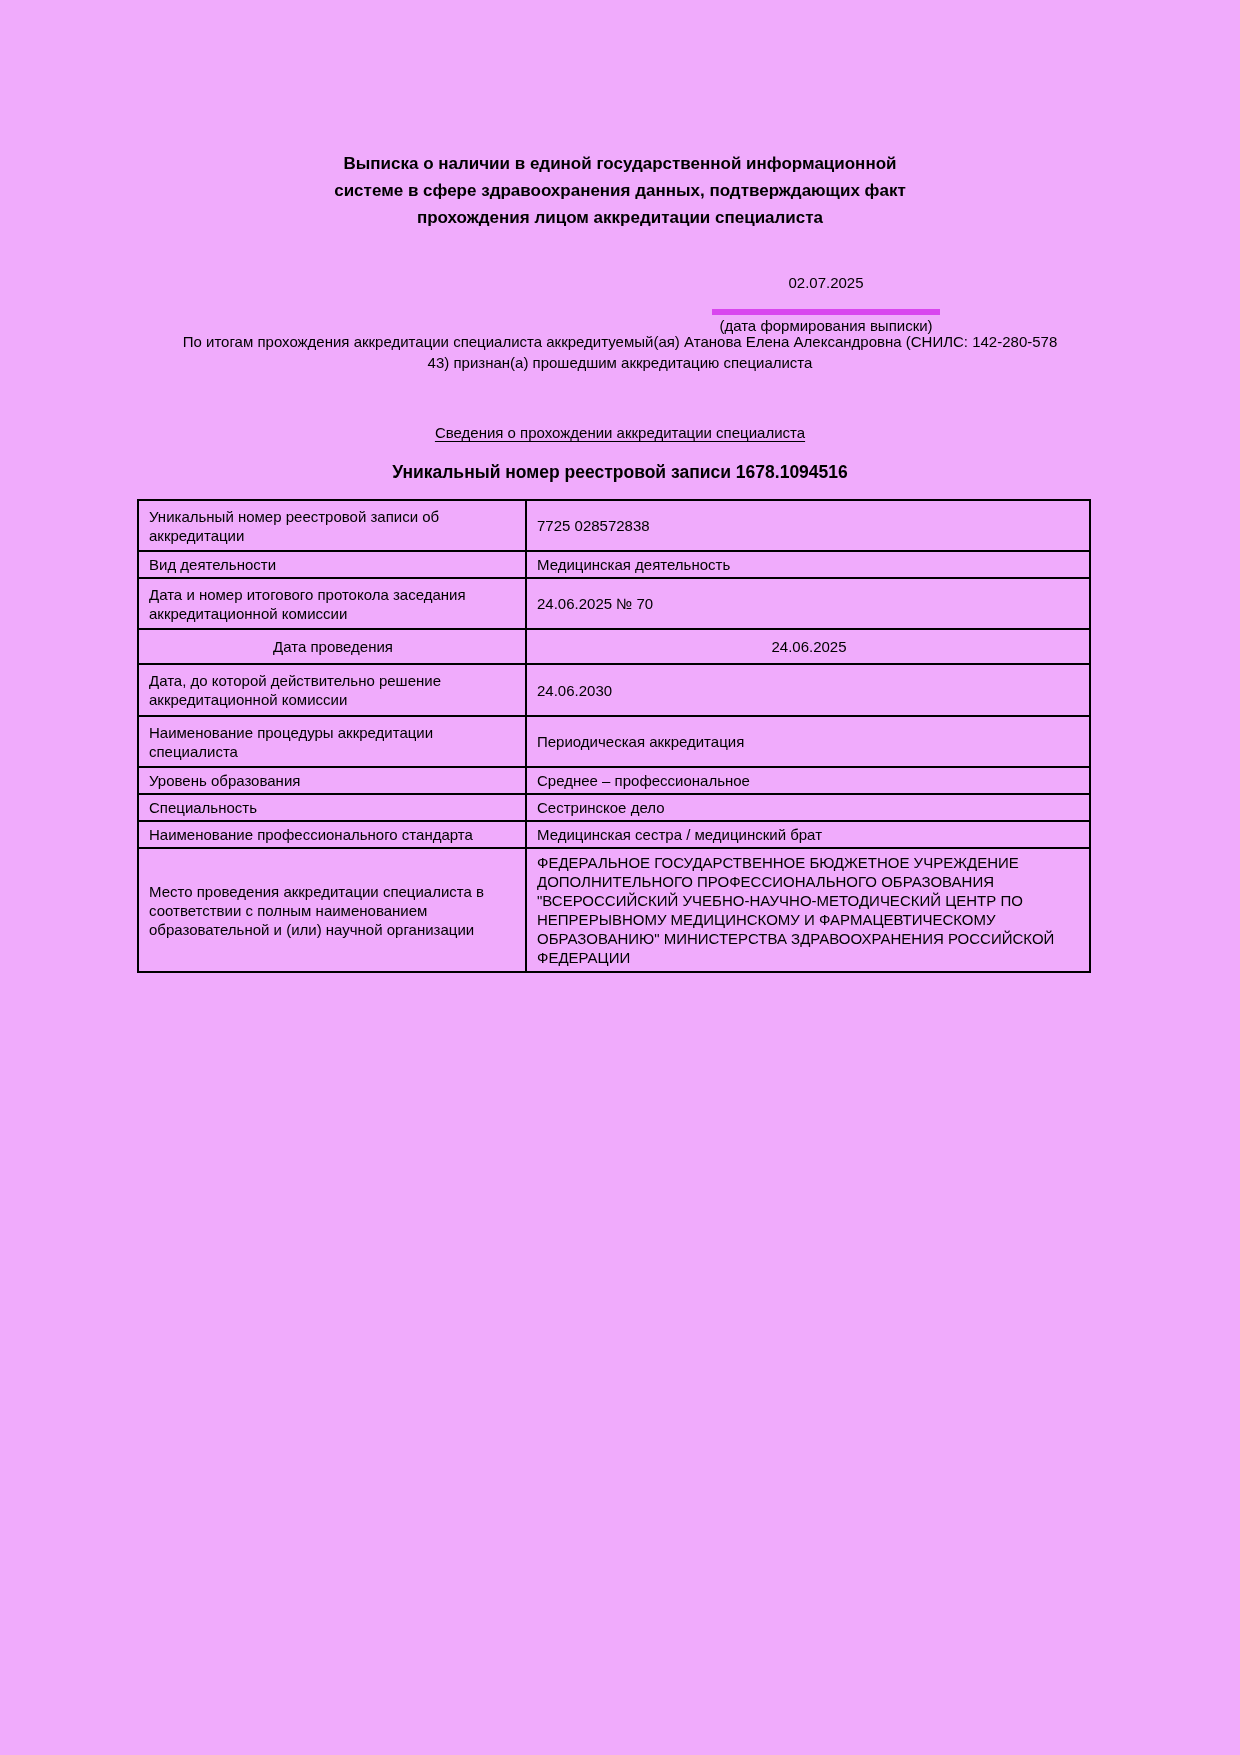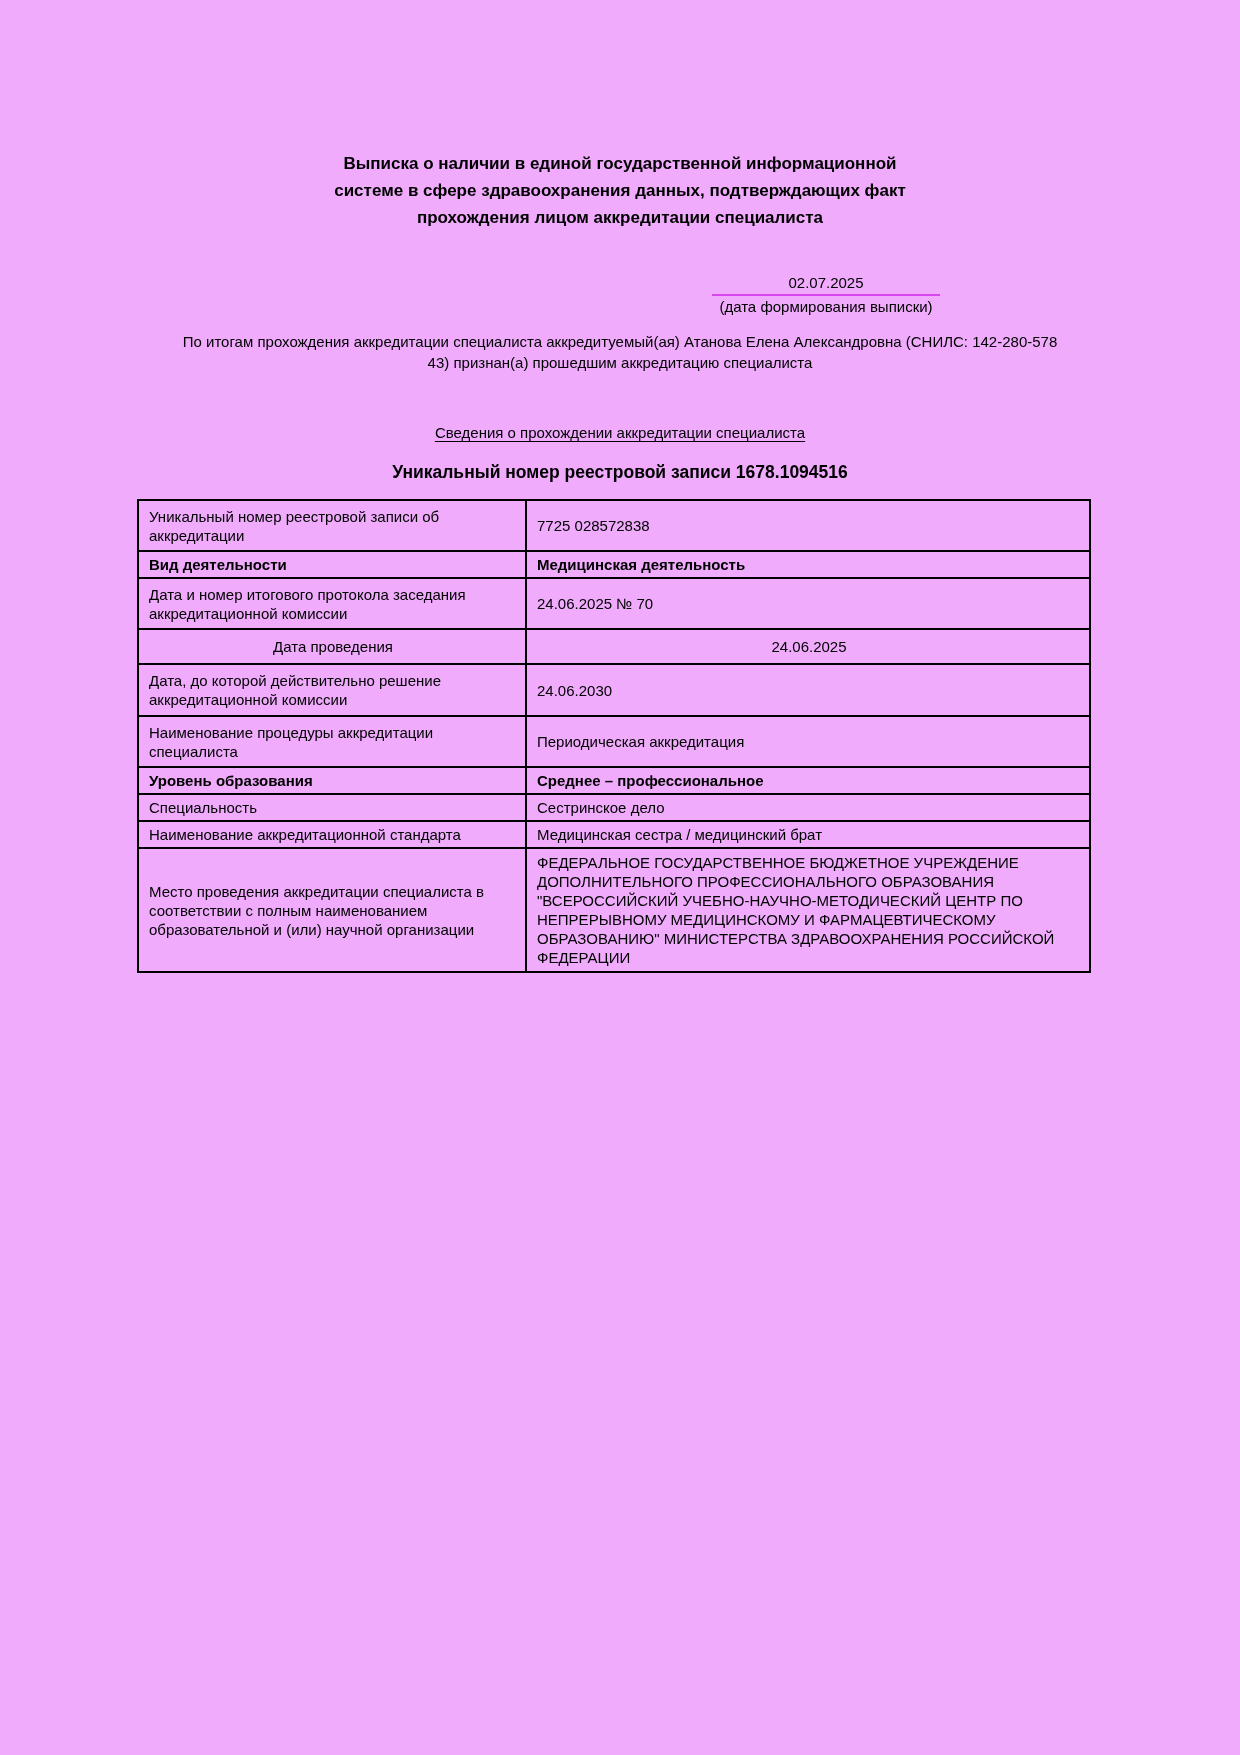--- a/index.html
+++ b/index.html
@@ -32,22 +32,22 @@
     position: absolute;
     top: 273px;
     left: 712px;
     width: 228px;
     text-align: center;
     font-size: 15px;
     line-height: 20px;
   }
   .date-value {
     display: block;
-    border-bottom: 2px solid #d946ef;
-    padding-bottom: 1px;
+    border-bottom: 6px solid #d946ef;
+    padding-bottom: 16px;
   }
   .date-caption {
     display: block;
     margin-top: 1px;
   }
   .intro {
     position: absolute;
     top: 331px;
     left: 115px;
     width: 1010px;
@@ -88,21 +88,21 @@
   }
   .acc-table td {
     border: 2px solid #000000;
     vertical-align: middle;
     padding: 3px 8px 3px 10px;
     word-wrap: break-word;
   }
   .acc-table col.c1 { width: 388px; }
   .acc-table col.c2 { width: 564px; }
   tr.h51  { height: 51px; }
-  tr.h34  { height: 27px; font-weight: bold; }
+  tr.h34  { height: 27px; }
   tr.h35  { height: 35px; text-align: center; }
   tr.h52  { height: 52px; }
   tr.h33  { height: 24px; }
   tr.h124 { height: 124px; }
 </style>
 </head>
 <body>
 
 <div class="page">
 
@@ -154,21 +154,21 @@
       </tr>
       <tr class="h34">
         <td>Уровень образования</td>
         <td>Среднее – профессиональное</td>
       </tr>
       <tr class="h33">
         <td>Специальность</td>
         <td>Сестринское дело</td>
       </tr>
       <tr class="h33">
-        <td>Наименование аккредитационной стандарта</td>
+        <td>Наименование профессионального стандарта</td>
         <td>Медицинская сестра / медицинский брат</td>
       </tr>
       <tr class="h124">
         <td>Место проведения аккредитации специалиста в соответствии с полным наименованием образовательной и (или) научной организации</td>
         <td>ФЕДЕРАЛЬНОЕ ГОСУДАРСТВЕННОЕ БЮДЖЕТНОЕ УЧРЕЖДЕНИЕ ДОПОЛНИТЕЛЬНОГО ПРОФЕССИОНАЛЬНОГО ОБРАЗОВАНИЯ "ВСЕРОССИЙСКИЙ УЧЕБНО-НАУЧНО-МЕТОДИЧЕСКИЙ ЦЕНТР ПО НЕПРЕРЫВНОМУ МЕДИЦИНСКОМУ И ФАРМАЦЕВТИЧЕСКОМУ ОБРАЗОВАНИЮ" МИНИСТЕРСТВА ЗДРАВООХРАНЕНИЯ РОССИЙСКОЙ ФЕДЕРАЦИИ</td>
       </tr>
     </tbody>
   </table>
 
 </div>

